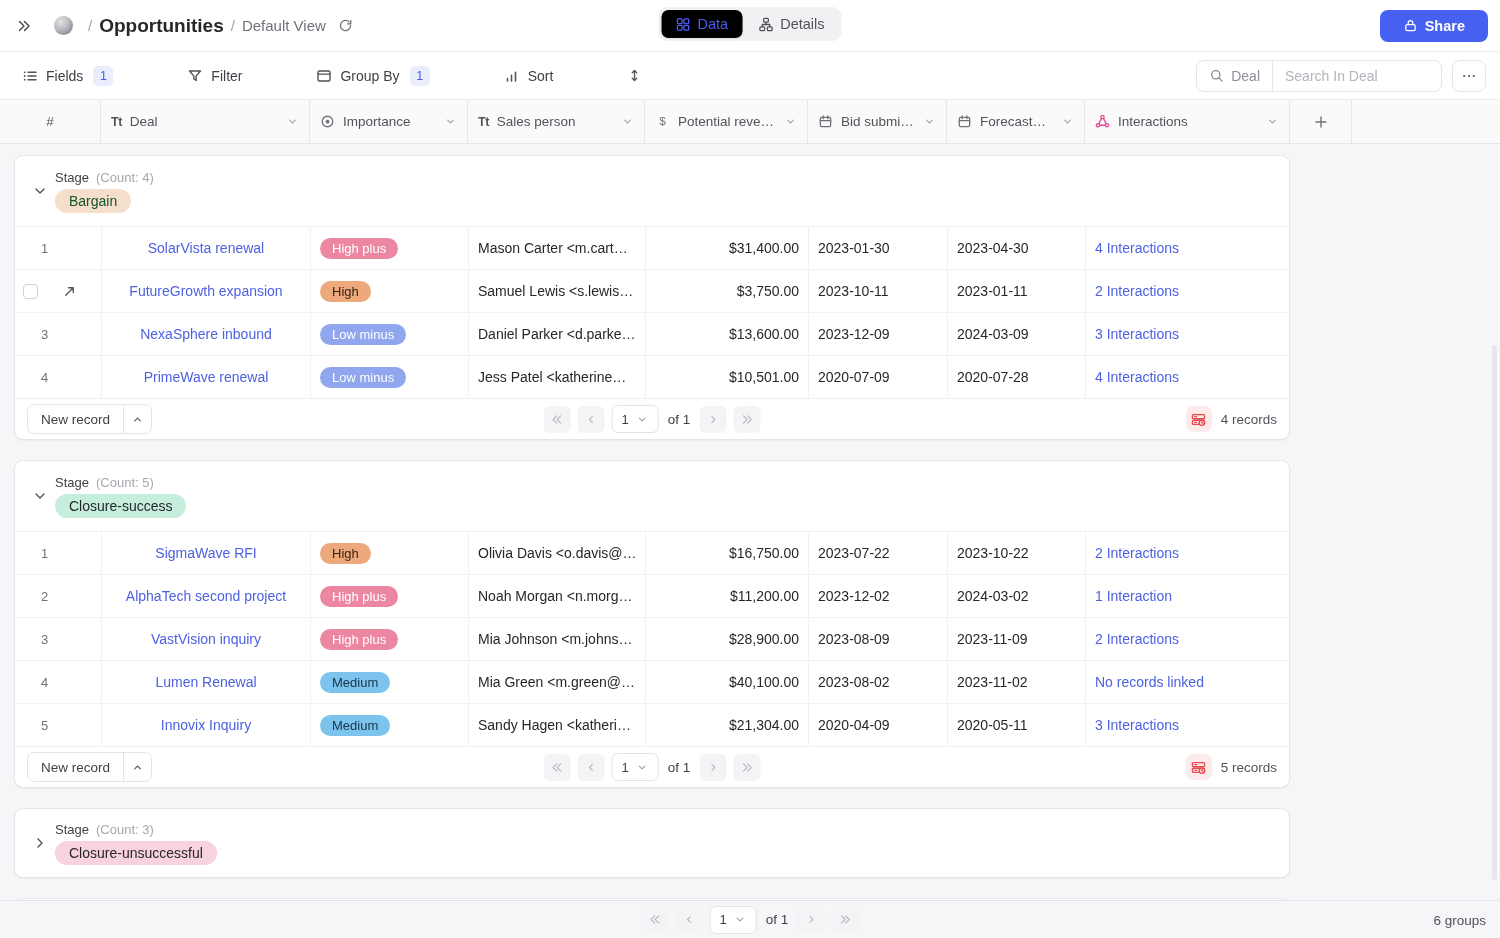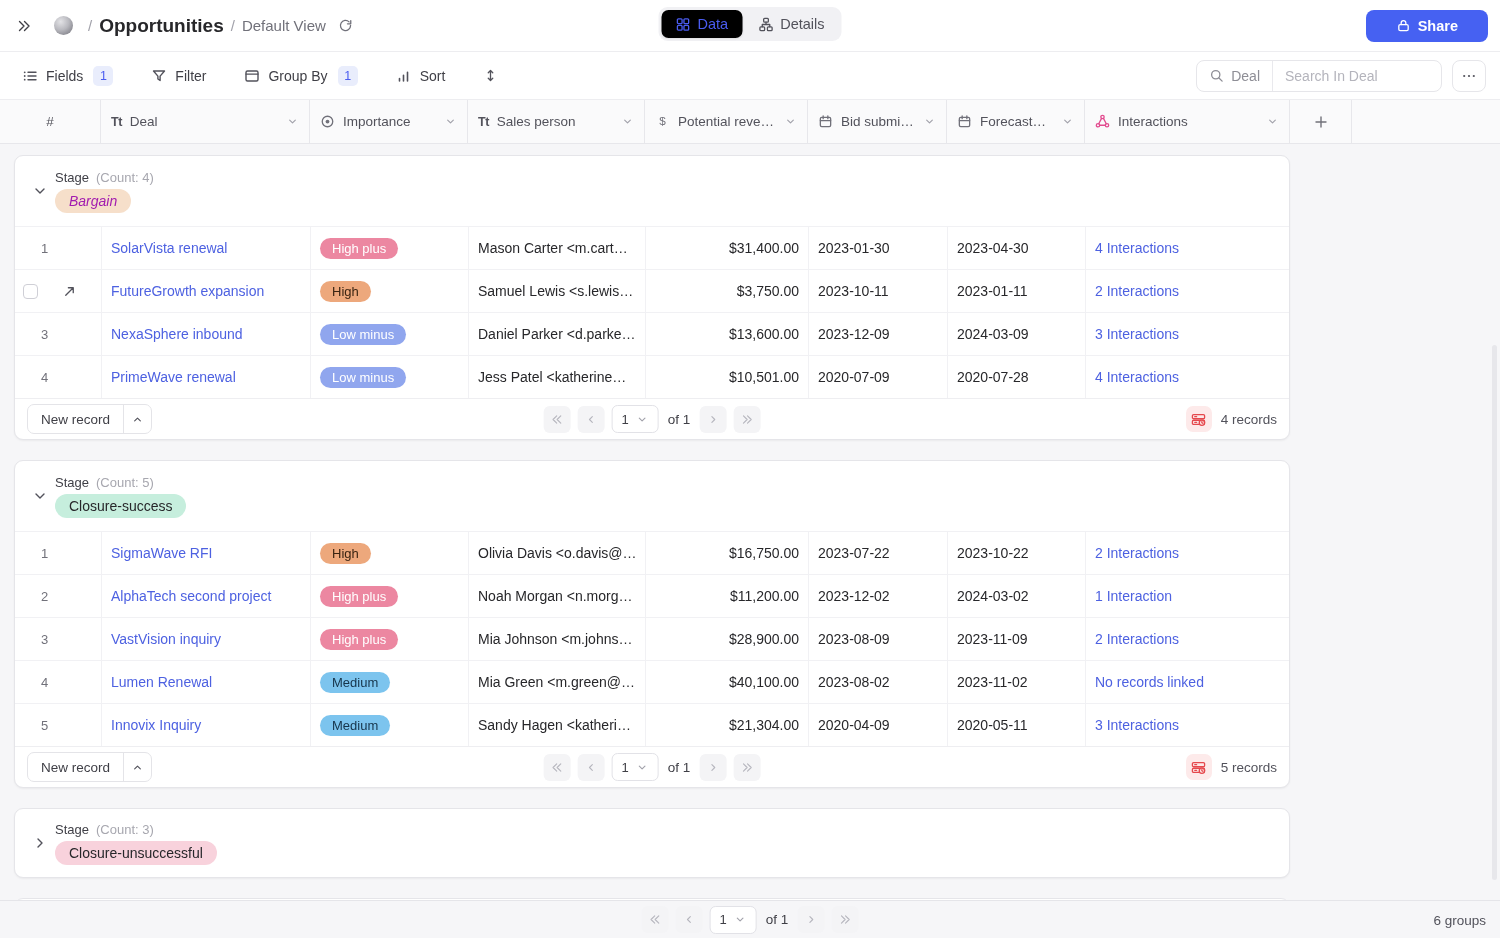--- a/index.html
+++ b/index.html
@@ -12,24 +12,24 @@
   .iconbtn { background:none; border:none; cursor:pointer; color:#3f3f46; display:flex; align-items:center; justify-content:center; padding:4px; border-radius:6px; }
   .sphere { width:19px; height:19px; border-radius:50%; margin:0 8px 0 18px;
             background:radial-gradient(circle at 35% 30%, #e3e3e6 0%, #b9b9bf 45%, #6d6d75 100%); }
   .crumb-sep { color:#a1a1aa; font-size:15px; margin:0 7px; }
   .crumb-table { font-size:19px; font-weight:600; color:#27272a; cursor:pointer; }
   .crumb-view { font-size:15px; color:#71717a; cursor:pointer; }
   .refresh { color:#71717a; margin-left:8px; }
   .tabs { position:absolute; left:50%; transform:translateX(-50%); top:7px; background:#f1f1f4; border-radius:9px; padding:3px; display:flex; gap:2px; }
   .tab { display:flex; align-items:center; gap:7px; font-size:14.5px; color:#52525b; padding:6px 14px; border-radius:7px; cursor:pointer; }
   .tab.active { background:#000000; color:#4a5cf0; font-weight:400; box-shadow:0 1px 2px rgba(0,0,0,.08); }
-  .share { margin-left:auto; display:flex; align-items:center; gap:7px; background:#4661f2; color:#fff; border:none; font-size:14.5px; font-weight:600; padding:8px 30px; border-radius:8px; cursor:pointer; font-family:inherit; }
+  .share { margin-left:auto; display:flex; align-items:center; gap:7px; background:#4661f2; color:#fff; border:none; font-size:14.5px; font-weight:600; padding:8px 23px; border-radius:8px; cursor:pointer; font-family:inherit; }
 
   
-  .toolbar { height:48px; background:#fff; border-bottom:1px solid #ededf0; display:flex; align-items:center; padding:0 14px; }
+  .toolbar { height:48px; background:#fff; border-bottom:1px solid #ededf0; display:flex; align-items:center; padding:0 14px;gap:36px; }
   .tool { display:flex; align-items:center; gap:8px; font-size:14px; color:#3f3f46; padding:6px 8px; border-radius:6px; cursor:pointer; background:none; border:none; font-family:inherit; }
   .tool + .tool { margin-left:22px; }
   .tool .ic { color:#52525b; }
   .count-badge { background:#e9edfc; color:#4a5cf0; font-size:12.5px; min-width:20px; height:20px; border-radius:5px; display:flex; align-items:center; justify-content:center; padding:0 5px; margin-left:2px; }
   .toolbar-right { margin-left:auto; display:flex; align-items:center; gap:10px; }
   .searchbox { display:flex; align-items:center; height:32px; border:1px solid #e6e6ea; border-radius:8px; background:#fff; overflow:hidden; }
   .search-field { display:flex; align-items:center; gap:7px; padding:0 12px; color:#8e8e96; font-size:14px; height:100%; cursor:pointer; }
   .search-div { width:1px; height:100%; background:#e9e9ed; }
   .searchbox input { border:none; outline:none; font-family:inherit; font-size:14px; padding:0 12px; width:168px; color:#3f3f46; }
   .searchbox input::placeholder { color:#b4b4bc; }
@@ -51,21 +51,21 @@
   .group-info { display:flex; flex-direction:column; gap:4px; margin-left:2px; }
   .group-line1 { display:flex; align-items:baseline; gap:7px; }
   .group-field { font-size:13px; color:#3f3f46; }
   .group-count { font-size:13px; color:#a7a7af; }
   .group-badge { align-self:flex-start; font-size:14px; padding:4px 14px; border-radius:13px; color:#27272a; }
   .grow { display:grid; grid-template-columns:87px 209px 158px 177px 163px 139px 138px 205px; height:43px; border-top:1px solid #f1f1f4; }
   .cell { display:flex; align-items:center; padding:0 9px; border-right:1px solid #f1f1f4; font-size:14px; color:#27272a; overflow:hidden; white-space:nowrap; }
   .cell:last-child { border-right:none; }
   .cell.num { padding-left:26px; color:#71717a; font-size:13px; }
   .cell.right { justify-content:flex-end; }
-  .cell.link, .cell .linktxt { color:#4d61e1; cursor:pointer; }
+  .cell.link, .cell .linktxt { color:#4d61e1; cursor:pointer;justify-content:center; }
   .pill { font-size:13px; padding:3px 12px; border-radius:12px; }
   .chkbox { width:15px; height:15px; border:1px solid #cfcfd6; border-radius:4px; background:#fff; margin-left:8px; flex:none; cursor:pointer; }
   .expand { color:#52525b; margin-left:24px; cursor:pointer; display:flex; }
   .gfooter { height:41px; border-top:1px solid #eeeef1; display:flex; align-items:center; padding:0 12px; position:relative; }
   .newrec { display:flex; align-items:stretch; height:30px; border:1px solid #e4e4e8; border-radius:7px; overflow:hidden; background:#fff; }
   .newrec .nr-label { display:flex; align-items:center; padding:0 13px; font-size:13.5px; color:#3f3f46; cursor:pointer;text-align:center; }
   .newrec .nr-caret { display:flex; align-items:center; padding:0 7px; border-left:1px solid #e4e4e8; color:#52525b; cursor:pointer; }
   .pager { position:absolute; left:50%; transform:translateX(-50%); display:flex; align-items:center; gap:7px; }
   .pg-btn { width:27px; height:27px; border-radius:6px; background:#f4f4f6; display:flex; align-items:center; justify-content:center; color:#b6b6be; cursor:pointer; }
   .pg-box { height:28px; background:#fff; border:1px solid #e2e2e7; border-radius:6px; display:flex; align-items:center; gap:7px; padding:0 9px; font-size:13px; color:#3f3f46; cursor:pointer; }
@@ -331,21 +331,21 @@
             <div class="group-chev">
               <svg width="16" height="16" viewBox="0 0 16 16" fill="none" stroke="currentColor" stroke-width="1.4" stroke-linecap="round" stroke-linejoin="round">
                 <path d="M4 6 8 10l4-4"></path>
               </svg>
             </div>
             <div class="group-info">
               <div class="group-line1">
                 <span class="group-field">Stage</span>
                 <span class="group-count">(Count: 4)</span>
               </div>
-              <span class="group-badge" style="background: rgb(246, 223, 202); color: #a21caf; font-style: italic;">Bargain</span>
+              <span class="group-badge" style="background: rgb(246, 223, 202); color: #14532d;">Bargain</span>
             </div>
           </div>
           <div class="grow">
             <div class="cell num">1</div>
             <div class="cell link">
               <span class="linktxt">SolarVista renewal</span>
             </div>
             <div class="cell">
               <span class="pill" style="background: rgb(236, 135, 161); color: rgb(255, 255, 255);">High plus</span>
             </div>

